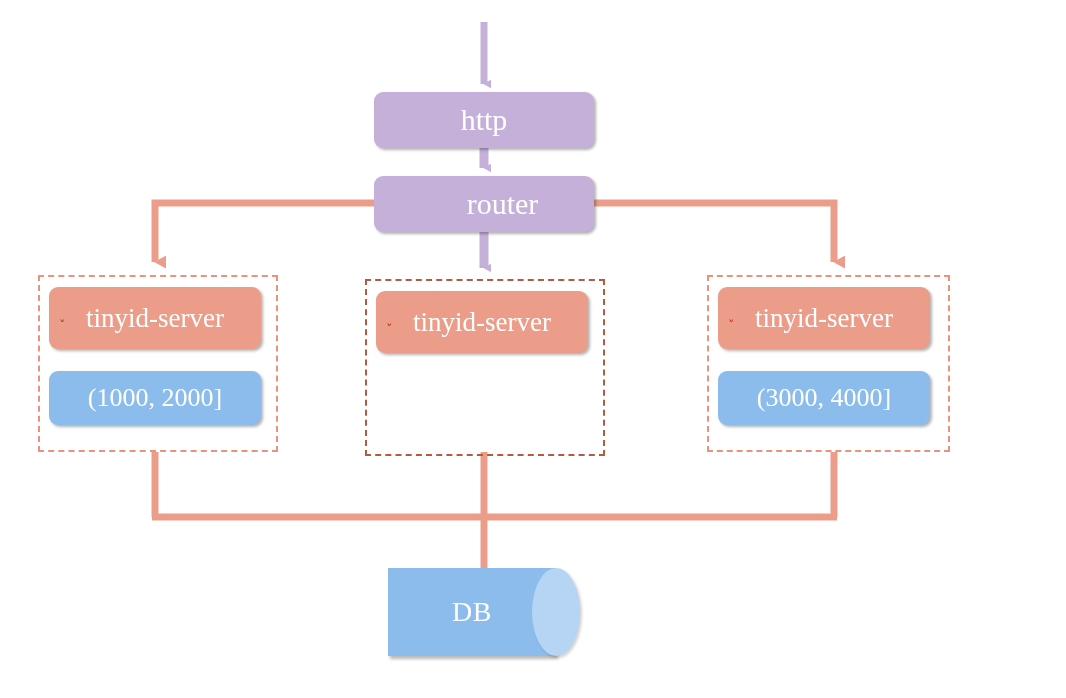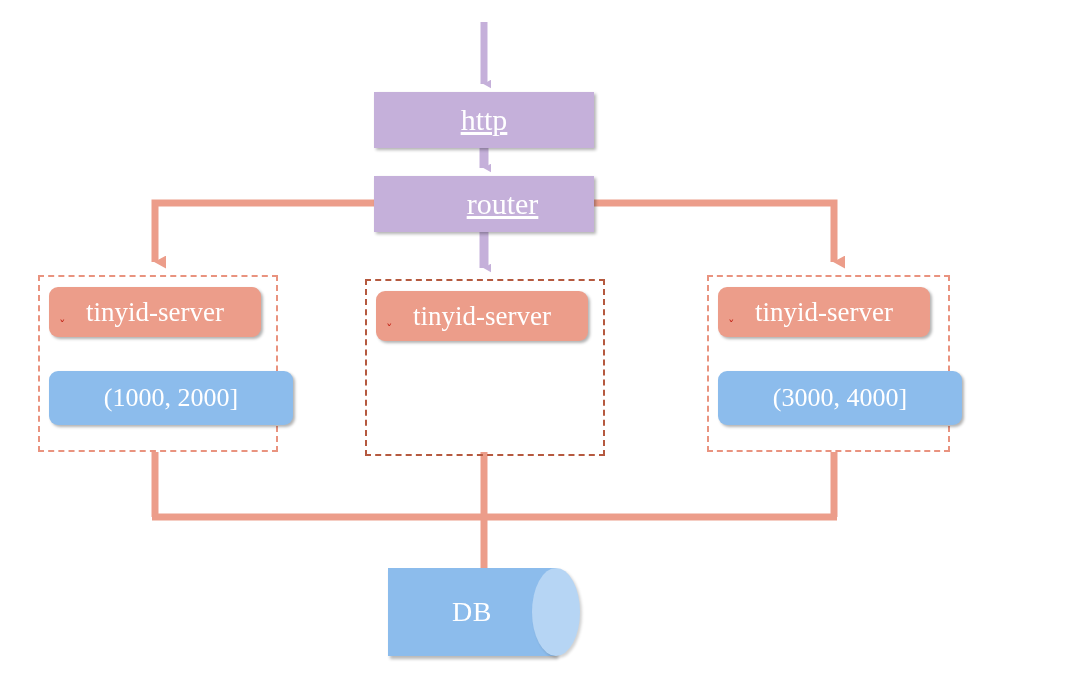--- a/index.html
+++ b/index.html
@@ -30,27 +30,26 @@
     pointer-events: none;
   }
 
   
   .node {
     position: absolute;
     box-sizing: border-box;
     display: flex;
     align-items: center;
     justify-content: center;
-    border-radius: 0;
+    border-radius: 9px;
     color: #ffffff;
     text-align: center;
     line-height: 1;
     white-space: nowrap;
     box-shadow: 2px 2px 3px rgba(0,0,0,0.30);
-    text-decoration: underline;
   }
   .node-purple { background: #c5b0da; }
 
   #node-http {
     left: 374px; top: 92px; width: 220px; height: 56px;
     font-size: 30px;
   }
   #node-router {
     left: 374px; top: 176px; width: 220px; height: 56px;
     font-size: 30px;
@@ -71,26 +70,26 @@
     border-radius: 9px;
     display: flex;
     align-items: center;
     justify-content: center;
     color: #ffffff;
     white-space: nowrap;
     box-shadow: 2px 2px 3px rgba(0,0,0,0.30);
   }
   .srv-name {
     background: #ec9d8a;
-    left: 9px; top: 10px; width: 212px; height: 50px;
+    left: 9px; top: 10px; width: 212px; height: 62px;
     font-size: 27px;
   }
   .srv-range {
     background: #8cbcec;
-    left: 9px; top: 94px; width: 244px; height: 54px;
+    left: 9px; top: 94px; width: 212px; height: 54px;
     font-size: 26px;
   }
   .spell-mark {
     position: absolute;
     left: 19px;
     top: 44px;
     width: 12px;
     height: 9px;
     color: #c21f12;
     font-size: 13px;

